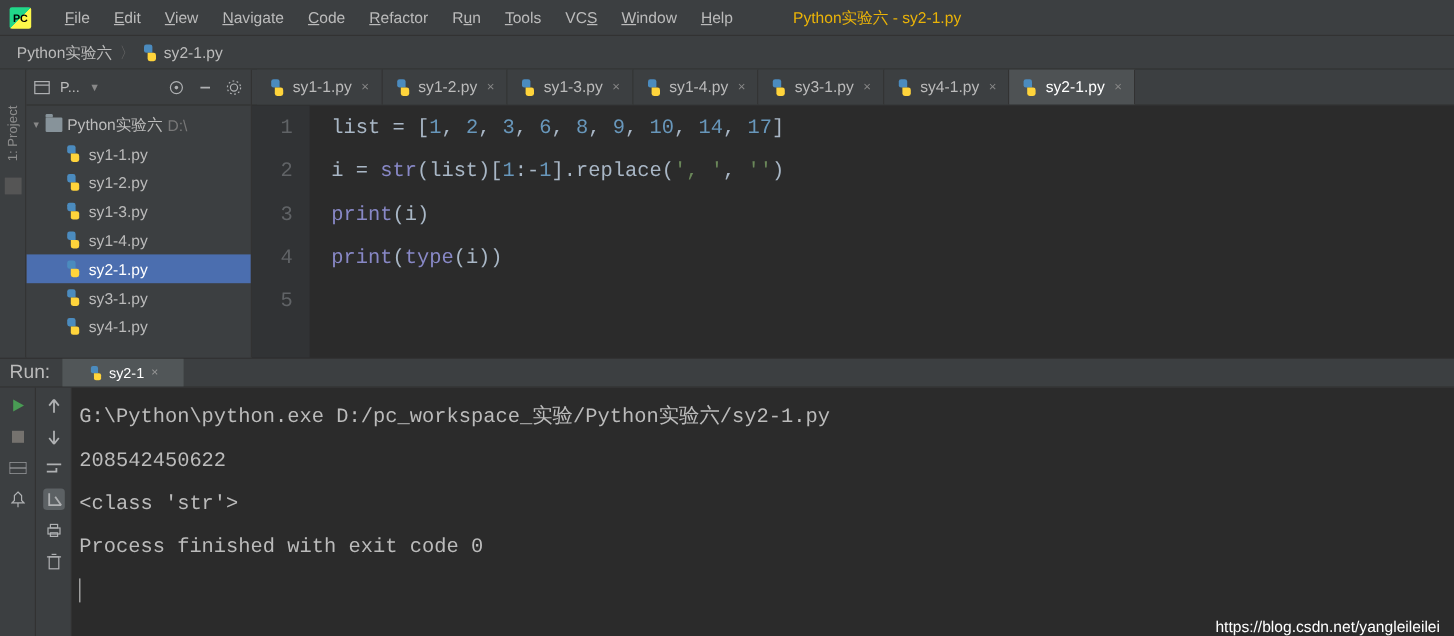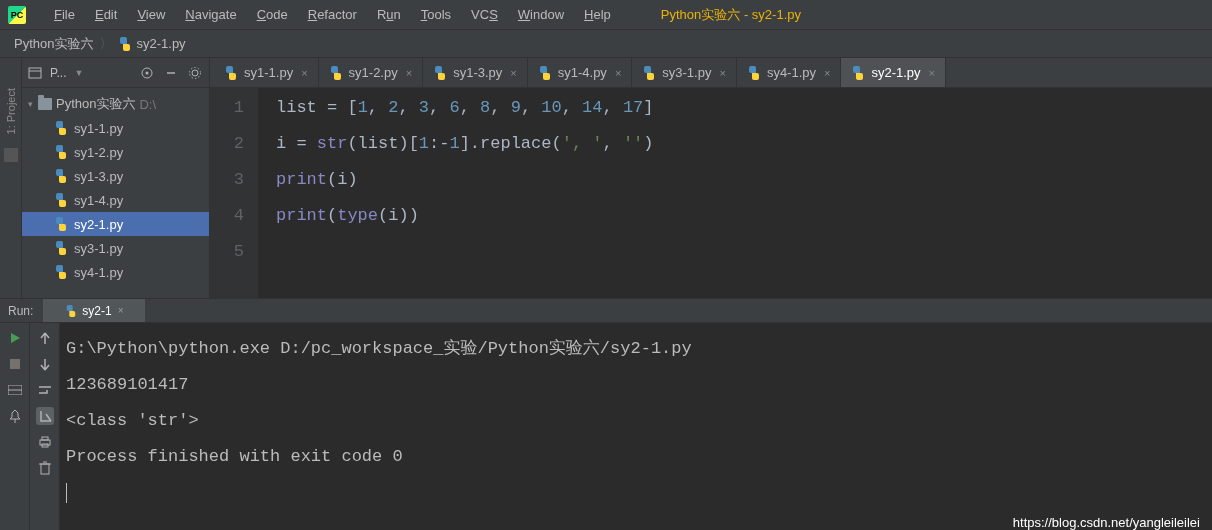--- a/index.html
+++ b/index.html
@@ -56,21 +56,21 @@
 .code { flex: 1; padding: 2px 0 0 18px; white-space: pre; color: #a9b7c6; }
 .num { color: #6897bb; }
 .str { color: #6a8759; }
 .builtin { color: #8888c6; }
 .list-name { color: #a9b7c6; position: relative; }
 .list-name::after { content: ""; position: absolute; left: 0; right: 0; bottom: 4px; border-bottom: 1px wavy #808080; }
 
 
 .run-panel { border-top: 1px solid #323232; background: #2b2b2b; height: 232px; display: flex; flex-direction: column; }
 .run-header { height: 24px; background: #3c3f41; display: flex; align-items: center; padding: 0 8px; border-bottom: 1px solid #323232; }
-.run-label { color: #bbbbbb; font-size: 12px; margin-right: 10px; }
+.run-label { color: #bbbbbb; font-size: 16px; margin-right: 10px; }
 .run-tab { display: flex; align-items: center; padding: 0 21px; height: 100%; background: #515658; color: #fff; font-size: 12px; }
 .run-tab .py-icon { margin-right: 4px; transform: scale(0.85); }
 .run-tab-close { margin-left: 6px; color: #999; font-size: 10px; }
 .run-body { flex: 1; display: flex; }
 .run-left-toolbar { width: 30px; background: #3c3f41; border-right: 1px solid #323232; display: flex; flex-direction: column; align-items: center; padding-top: 6px; gap: 8px; }
 .run-tool { width: 18px; height: 18px; display: flex; align-items: center; justify-content: center; color: #afb1b3; cursor: pointer; }
 .run-tool.play { color: #499c54; }
 .run-left-toolbar2 { width: 30px; background: #3c3f41; border-right: 1px solid #323232; display: flex; flex-direction: column; align-items: center; padding-top: 6px; gap: 8px; }
 .wrap-active { background: #5c6164; border-radius: 3px; padding: 2px; }
 .console { flex: 1; padding: 8px 6px; font-family: "Consolas", "Courier New", monospace; font-size: 17px; line-height: 36px; color: #bbbbbb; white-space: pre; position: relative; }
@@ -291,17 +291,17 @@
           </svg>
         </div>
       <div class="run-tool">
           <svg width="12" height="14">
             <rect x="2" y="3" width="8" height="10" fill="none" stroke="#afb1b3"></rect>
             <line x1="0" y1="3" x2="12" y2="3" stroke="#afb1b3"></line>
             <line x1="4" y1="1" x2="8" y2="1" stroke="#afb1b3"></line>
           </svg>
         </div>
     </div>
-    <div class="console"><div>G:\Python\python.exe D:/pc_workspace_实验/Python实验六/sy2-1.py</div><div>123689101417</div><div>&lt;class 'str'&gt;</div><div></div><div>Process finished with exit code 0</div><span class="cursor"></span></div>
+    <div class="console"><div>G:\Python\python.exe D:/pc_workspace_实验/Python实验六/sy2-1.py</div><div>208542450622</div><div>&lt;class 'str'&gt;</div><div></div><div>Process finished with exit code 0</div><span class="cursor"></span></div>
   </div>
 </div>
 
 <div class="watermark">https://blog.csdn.net/yangleileilei</div>
 
 </body></html>

